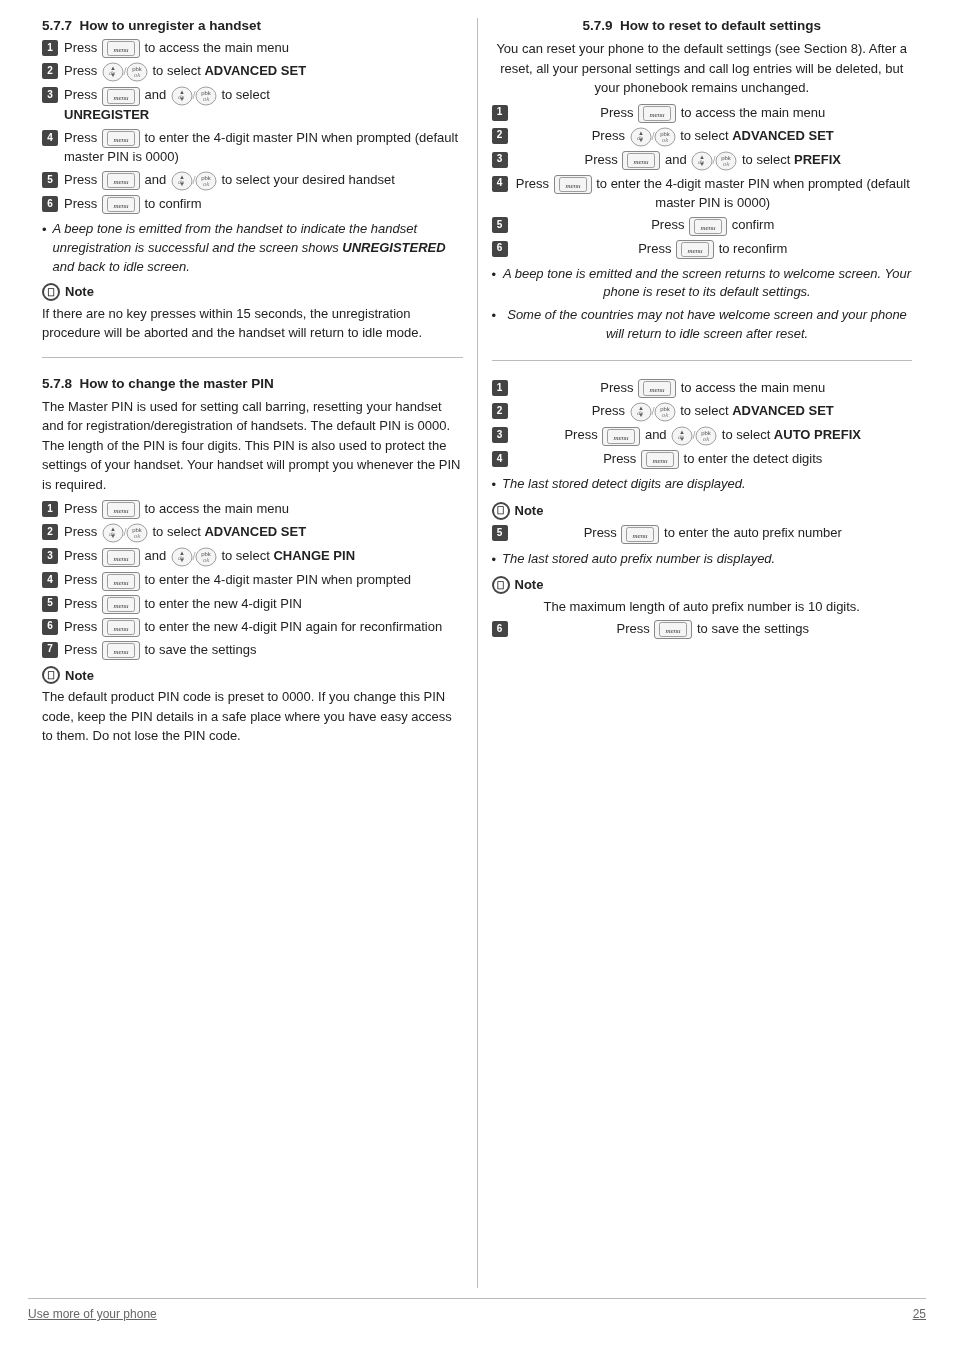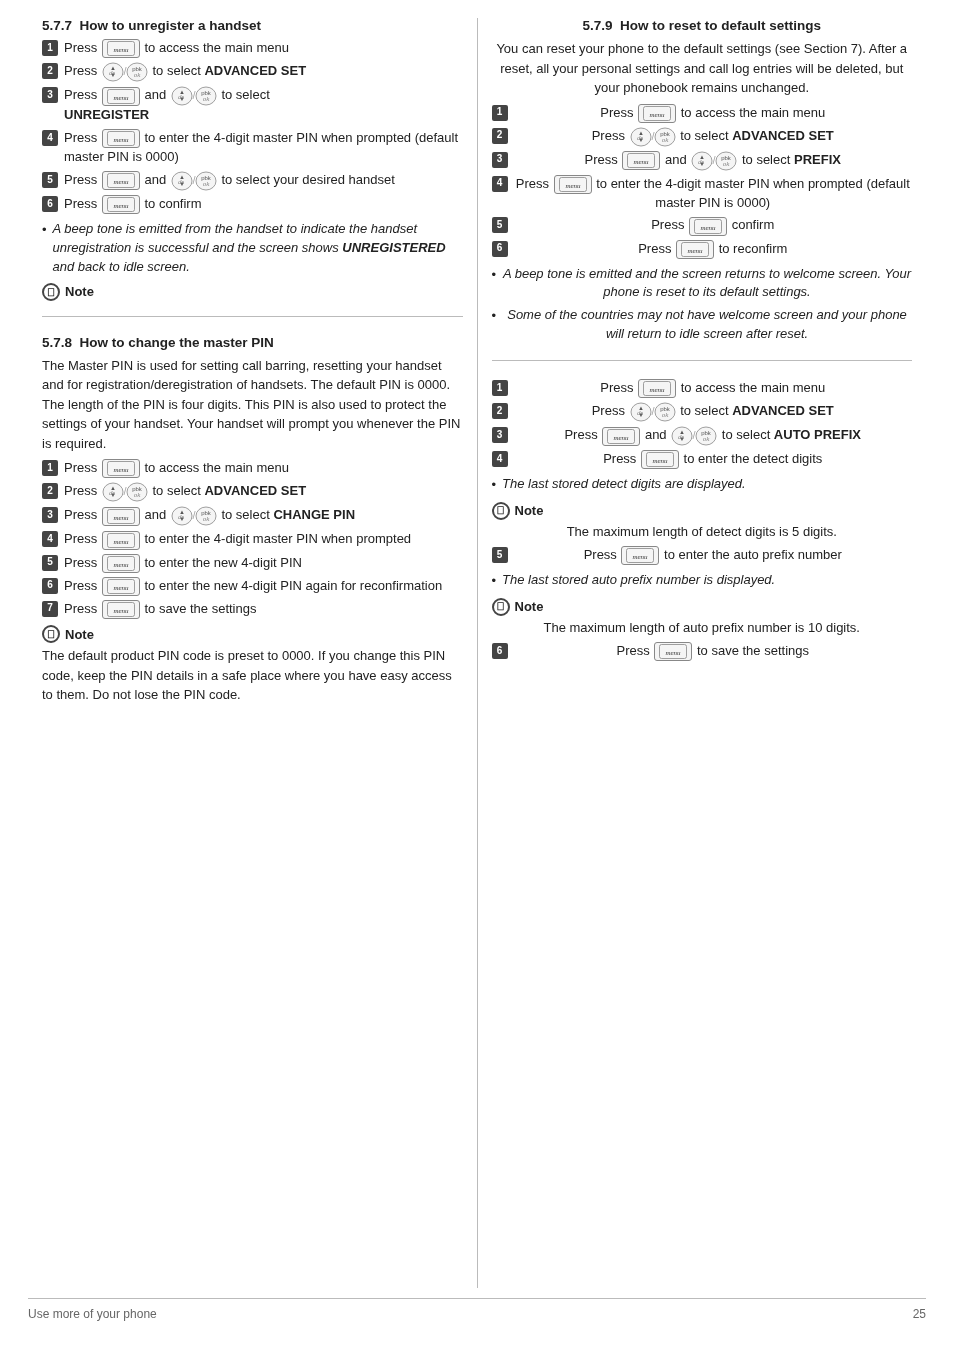--- a/index.html
+++ b/index.html
@@ -126,20 +126,21 @@
 
     .footer-bar {
       display: flex;
       justify-content: space-between;
       align-items: center;
       border-top: 1px solid #bbb;
       padding-top: 8px;
       margin-top: 10px;
       font-size: 12px;
       color: #666;
+      text-decoration: underline;
     }
   </style>
 </head>
 <body>
 
 <div class="page">
   <div class="columns">
 
     <div class="col">
 
@@ -235,20 +236,21 @@
           <li class="bullet-item">
             <span class="bullet-dot">•</span>
             <span class="italic">A beep tone is emitted from the handset to indicate the handset unregistration is successful and the screen shows <strong>UNREGISTERED</strong> and back to idle screen.</span>
           </li>
         </ul>
         <div class="note-block">
           <div class="note-title">
               <span class="note-icon">⎕</span> 
               <strong>Note</strong>
             </div>
+          <div>If there are no key presses within 15 seconds, the unregistration procedure will be aborted and the handset will return to idle mode.</div>
         </div>
       </div>
 
       <div class="section">
         <div class="section-title">
           <span class="section-number">5.7.8</span>&nbsp;&nbsp;<span>How to change the master PIN</span>
         </div>
         <p class="para-text">The Master PIN is used for setting call barring, resetting your handset and for registration/deregistration of handsets. The default PIN is 0000. The length of the PIN is four digits. This PIN is also used to protect the settings of your handset. Your handset will prompt you whenever the PIN is required.</p>
         <ol class="step-list">
           <li class="step-item">
@@ -342,21 +344,21 @@
       </div>
 
     </div>
 
     <div class="col">
 
       <div class="section">
         <div class="section-title">
           <span class="section-number">5.7.9</span>&nbsp;&nbsp;<span>How to reset to default settings</span>
         </div>
-        <p class="para-text">You can reset your phone to the default settings (see Section 7). After a reset, all your personal settings and call log entries will be deleted, but your phonebook remains unchanged.</p>
+        <p class="para-text">You can reset your phone to the default settings (see Section 8). After a reset, all your personal settings and call log entries will be deleted, but your phonebook remains unchanged.</p>
         <ol class="step-list">
           <li class="step-item">
             <span class="step-num">1</span>
             <span class="step-text">Press <span id="s579s1mb"><span style="display: inline-flex; align-items: center; justify-content: center; border: 1px solid rgb(136, 136, 136); border-radius: 3px; padding: 1px 4px; font-size: 9px; background: rgb(245, 245, 245); color: rgb(51, 51, 51); vertical-align: middle; margin: 0px 1px; font-style: italic; font-family: serif; line-height: 1.2;">
                     <svg width="28" height="15" viewBox="0 0 28 15" xmlns="http://www.w3.org/2000/svg">
                       <rect x="0.5" y="0.5" width="27" height="14" rx="2" fill="#f5f5f5" stroke="#888" stroke-width="0.8"></rect>
                       <text x="14" y="10.5" text-anchor="middle" font-size="7" font-style="italic" font-family="serif" fill="#333">menu</text>
                     </svg>
                   </span></span> to access the main menu</span>
           </li>
@@ -495,21 +497,20 @@
           <li class="bullet-item">
             <span class="bullet-dot">•</span>
             <span class="italic">The last stored detect digits are displayed.</span>
           </li>
         </ul>
         <div class="note-block">
           <div class="note-title">
               <span class="note-icon">⎕</span> 
               <strong>Note</strong>
             </div>
-          <div>The maximum length of detect digits is 5 digits.</div>
         </div>
         <ol class="step-list">
           <li class="step-item">
             <span class="step-num">5</span>
             <span class="step-text">Press <span id="s5710s5mb"><span style="display: inline-flex; align-items: center; justify-content: center; border: 1px solid rgb(136, 136, 136); border-radius: 3px; padding: 1px 4px; font-size: 9px; background: rgb(245, 245, 245); color: rgb(51, 51, 51); vertical-align: middle; margin: 0px 1px; font-style: italic; font-family: serif; line-height: 1.2;">
                     <svg width="28" height="15" viewBox="0 0 28 15" xmlns="http://www.w3.org/2000/svg">
                       <rect x="0.5" y="0.5" width="27" height="14" rx="2" fill="#f5f5f5" stroke="#888" stroke-width="0.8"></rect>
                       <text x="14" y="10.5" text-anchor="middle" font-size="7" font-style="italic" font-family="serif" fill="#333">menu</text>
                     </svg>
                   </span></span> to enter the auto prefix number</span>

